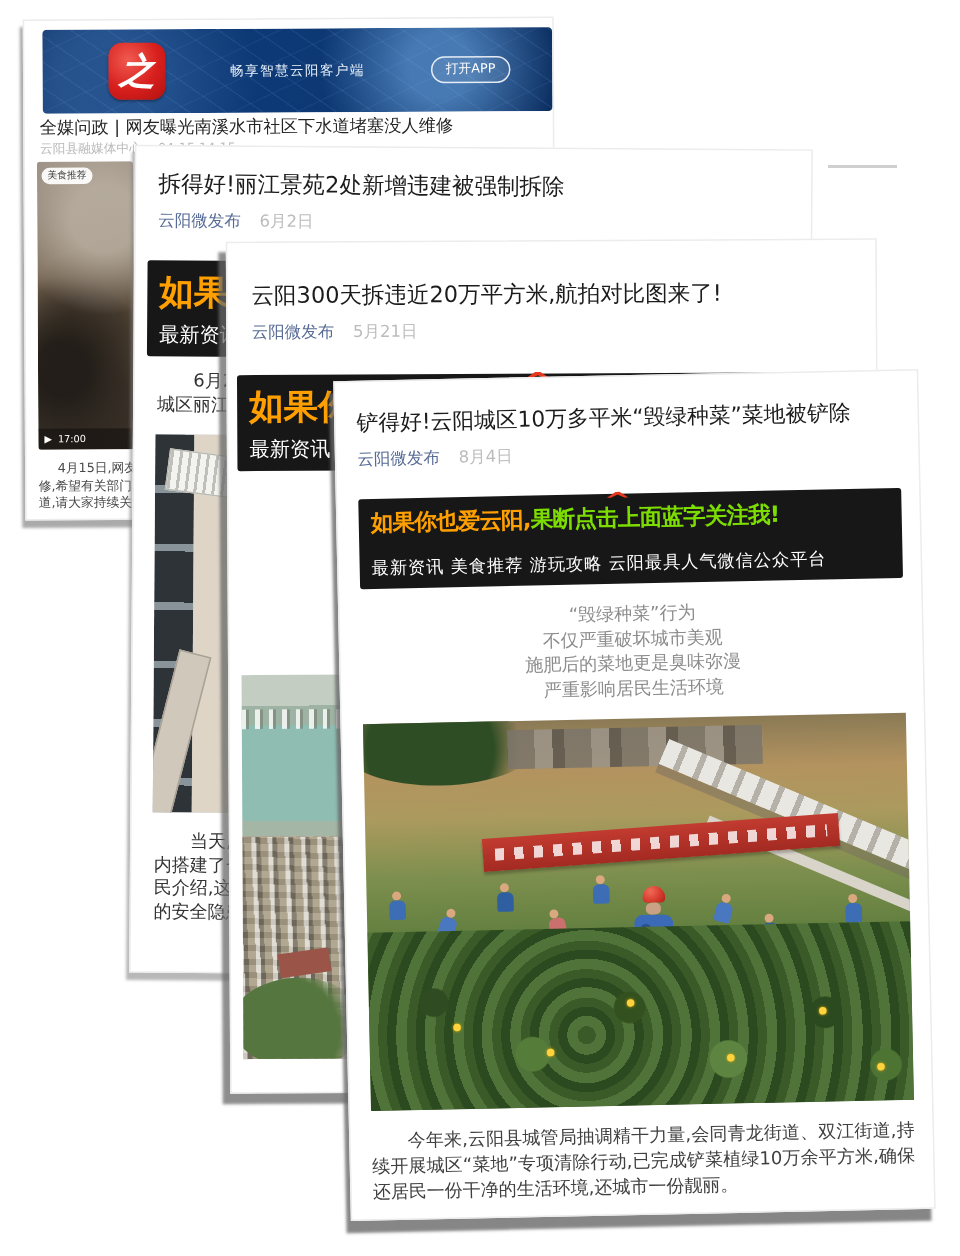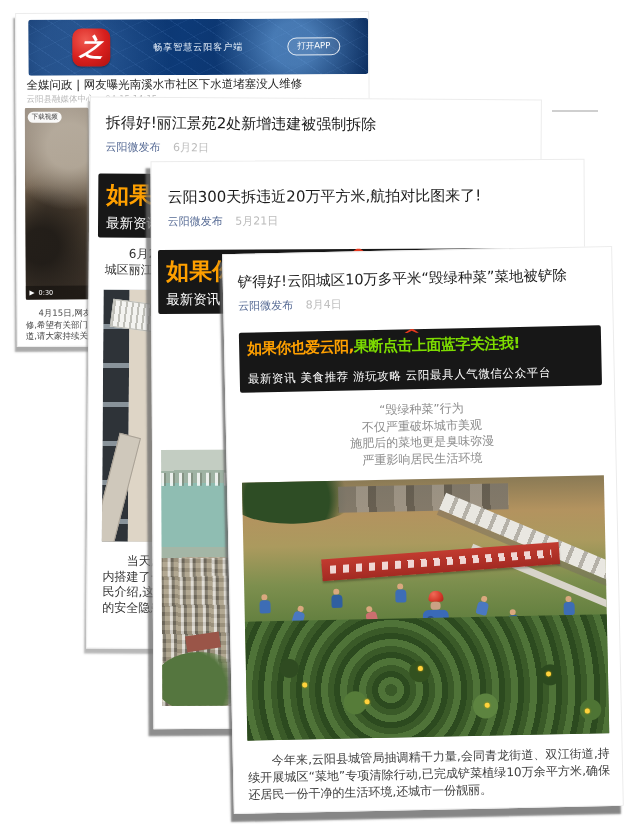--- a/index.html
+++ b/index.html
@@ -167,24 +167,24 @@
     <div class="app-logo">之</div>
     <div class="app-title">畅享智慧云阳客户端</div>
     <div class="open-app">打开APP</div>
   </div>
   <div class="vp-headline">全媒问政 | 网友曝光南溪水市社区下水道堵塞没人维修</div>
   <div class="vp-meta">
     <span>云阳县融媒体中心</span>
     <span>04-15 14:15</span>
   </div>
   <div class="video">
-    <div class="dl-pill">下载视频</div>
+    <div class="dl-pill">美食推荐</div>
     <div class="playbar">
       <span>▶</span>
-      <span>0:30</span>
+      <span>17:00</span>
     </div>
   </div>
   <div class="vp-excerpt">
     <div class="l0">4月15日,网友通过</div>
     <div>修,希望有关部门尽快解</div>
     <div>道,请大家持续关注。</div>
   </div>
 </div>
 
 <div class="card" id="cardB">

